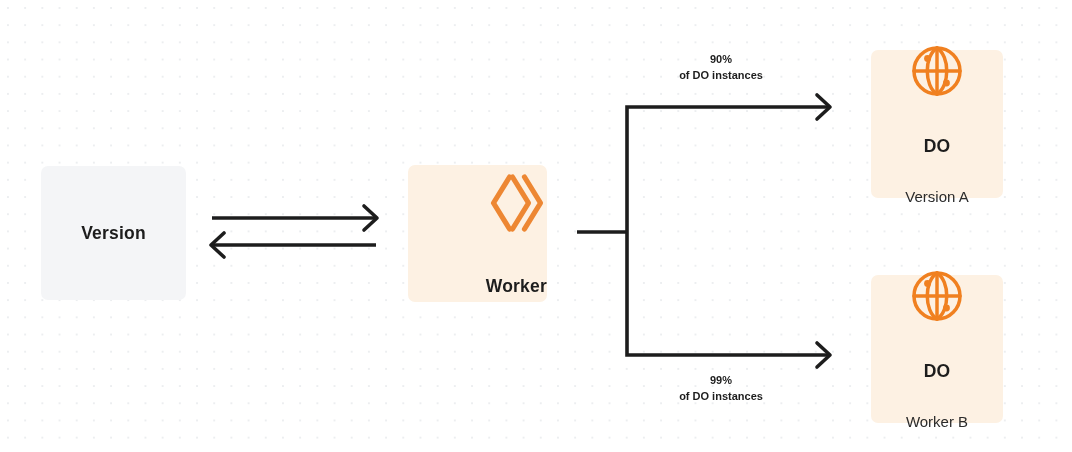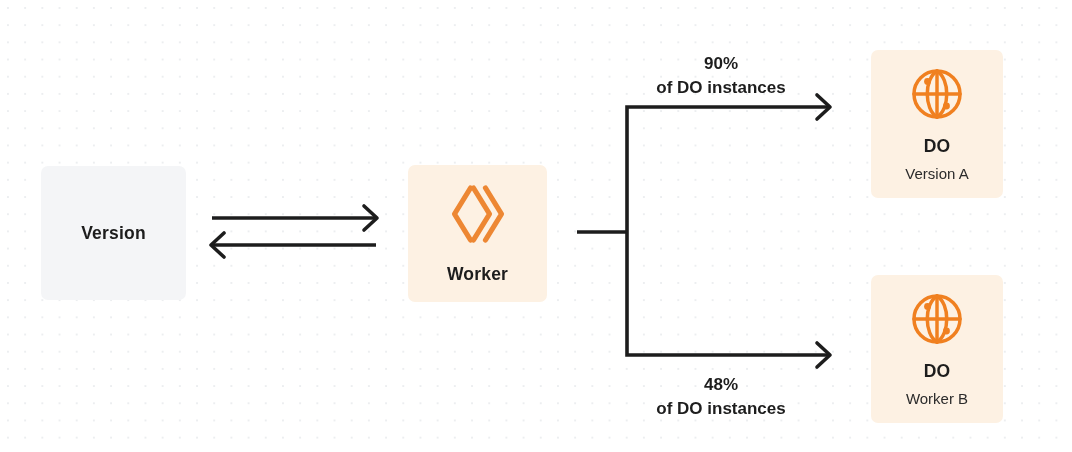--- a/index.html
+++ b/index.html
@@ -25,34 +25,36 @@
 
   
   .node {
     position: absolute;
     box-sizing: border-box;
     display: flex;
     flex-direction: column;
     align-items: center;
     justify-content: center;
     border-radius: 7px;
+    gap: 23px;
   }
   .node-client {
     left: 41px;
     top: 166px;
     width: 145px;
     height: 134px;
     background: #f4f5f7;
   }
   .node-worker {
     left: 408px;
     top: 165px;
     width: 139px;
     height: 137px;
     background: #fdf1e3;
+    align-items: flex-end;
   }
   .node-do-a {
     left: 871px;
     top: 50px;
     width: 132px;
     height: 148px;
     background: #fdf1e3;
   }
   .node-do-b {
     left: 871px;
@@ -81,21 +83,21 @@
     display: block;
     line-height: 0;
   }
   .worker-icon-wrap { margin-bottom: 18px; }
   .do-icon-wrap { margin-bottom: 13px; }
 
   
   .edge-label {
     position: absolute;
     text-align: center;
-    font-size: 17px;
+    font-size: 11px;
     font-weight: bold;
     color: #1d1d1d;
     line-height: 1.42;
     white-space: nowrap;
   }
   .label-top {
     left: 627px;
     top: 52px;
     width: 188px;
   }
@@ -160,21 +162,21 @@
       <path class="wire-head" d="M 817 343 L 830 355 L 817 367"></path>
     </g>
   </svg>
 
   <div class="edge-label label-top">
     <div>90%</div>
     <div>of DO instances</div>
   </div>
 
   <div class="edge-label label-bottom">
-    <div>48%</div>
+    <div>99%</div>
     <div>of DO instances</div>
   </div>
 
   <div class="node node-client">
     <div class="node-title">Version</div>
   </div>
 
   <div class="node node-worker">
     <span class="icon-wrap worker-icon-wrap">
       <svg width="60" height="64" viewBox="0 0 60 64" xmlns="http://www.w3.org/2000/svg">

